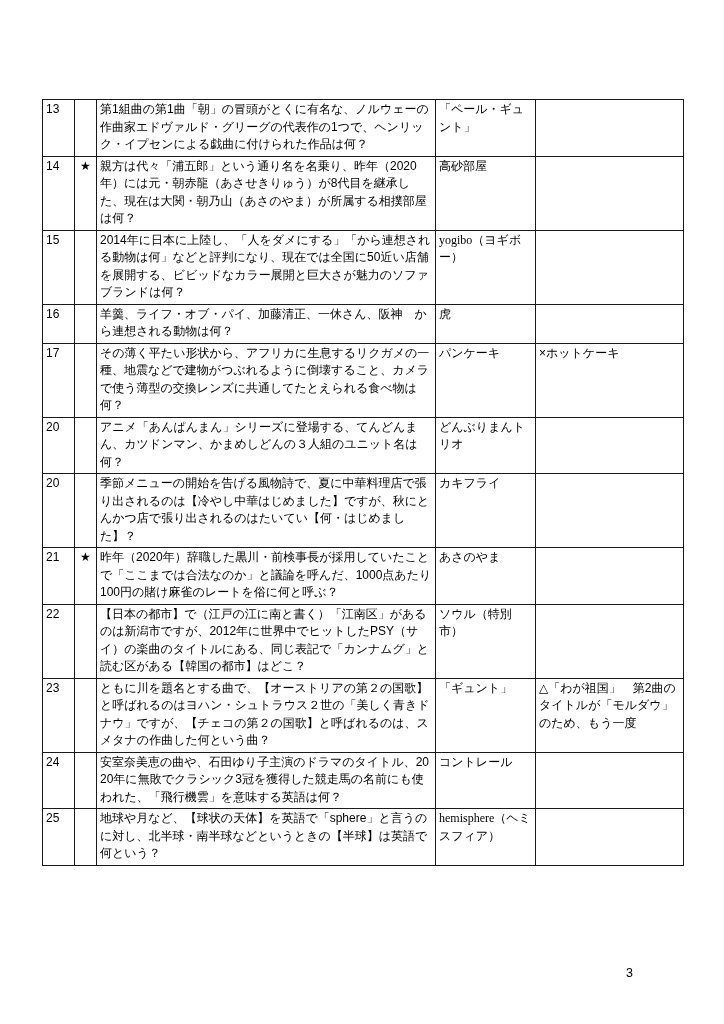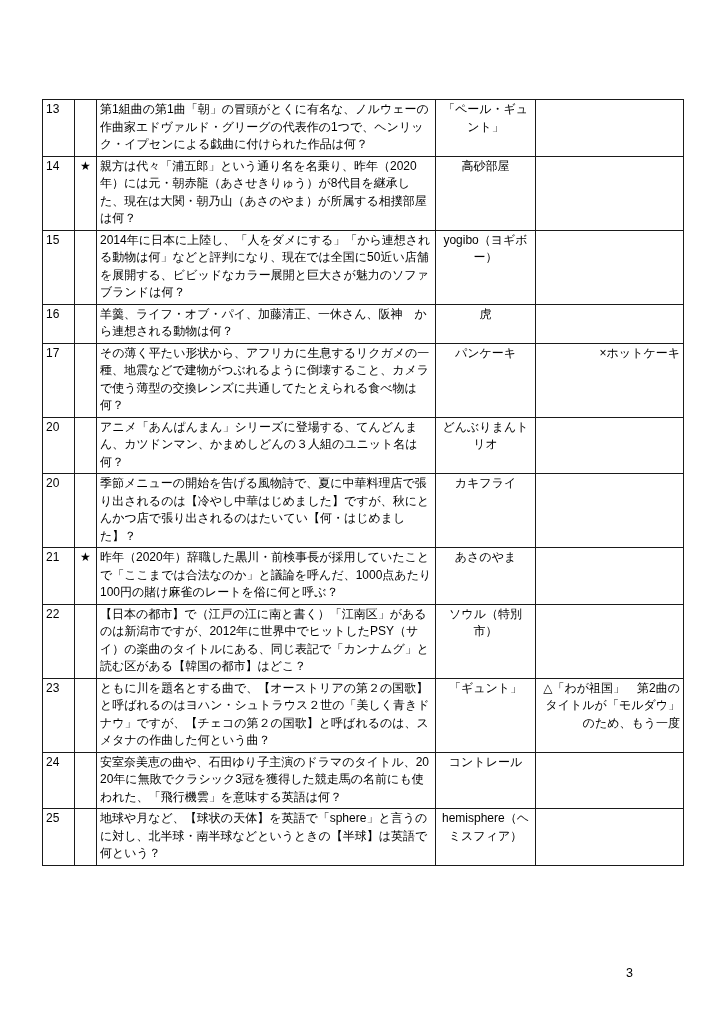--- a/index.html
+++ b/index.html
@@ -39,22 +39,22 @@
     padding-left: 4px;
     text-align: left;
   }
   td.c-star {
     text-align: center;
     padding-left: 1px;
     padding-right: 1px;
     font-size: 11px;
   }
   td.c-q { text-align: left; }
-  td.c-a { text-align: center; }
-  td.c-note { text-align: right; }
+  td.c-a { text-align: left; font-family: Liberation Serif, serif; }
+  td.c-note { text-align: left; }
   .page-number {
     position: absolute;
     top: 953px;
     left: 626px;
     font-size: 12.5px;
     line-height: 16px;
   }
 </style>
 </head>
 <body>

